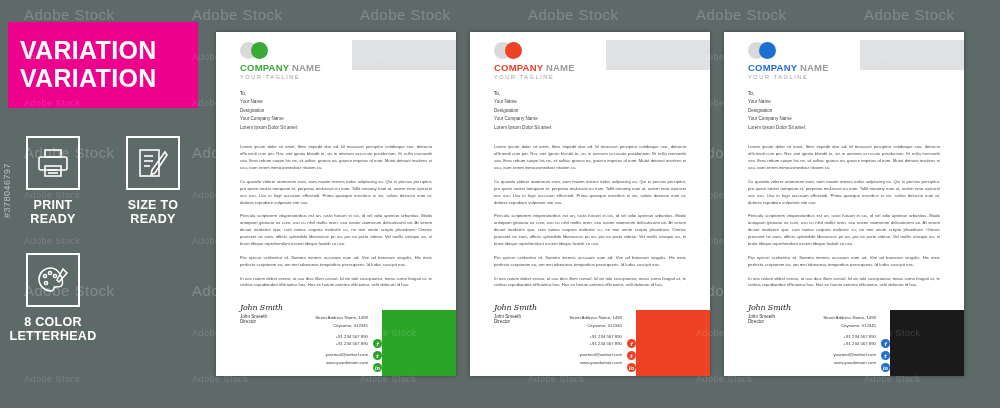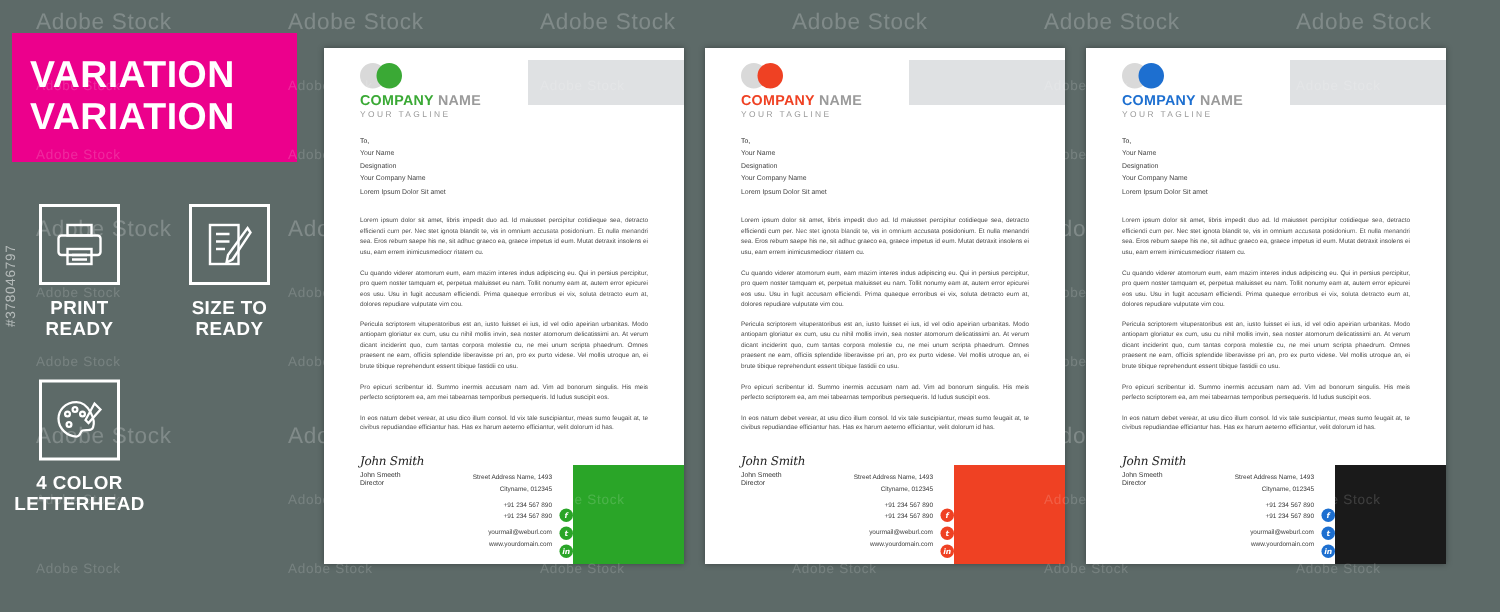--- a/index.html
+++ b/index.html
@@ -244,21 +244,21 @@
         <svg width="32" height="30" viewBox="0 0 32 30" fill="none" stroke="#fff" stroke-width="1.5">
           <path d="M14 3 C6 3 2 9 2 14 C2 21 8 26 14 26 C17 26 16 23 18 22 C21 21 24 23 25 20 C27 15 22 3 14 3 Z"></path>
           <circle cx="8" cy="11" r="1.6"></circle>
           <circle cx="13" cy="8" r="1.6"></circle>
           <circle cx="18" cy="11" r="1.6"></circle>
           <circle cx="9" cy="18" r="1.6"></circle>
           <path d="M26 4 L30 8 L22 17 L20 15 Z"></path>
         </svg>
       </div>
       <div class="cap">
-        <div>4 COLOR</div>
+        <div>8 COLOR</div>
         <div>LETTERHEAD</div>
       </div>
     </div>
 
   </div>
 </div>
 
 <div class="page" id="page1">
   <div class="hdr">
     <div class="logo-marks">

